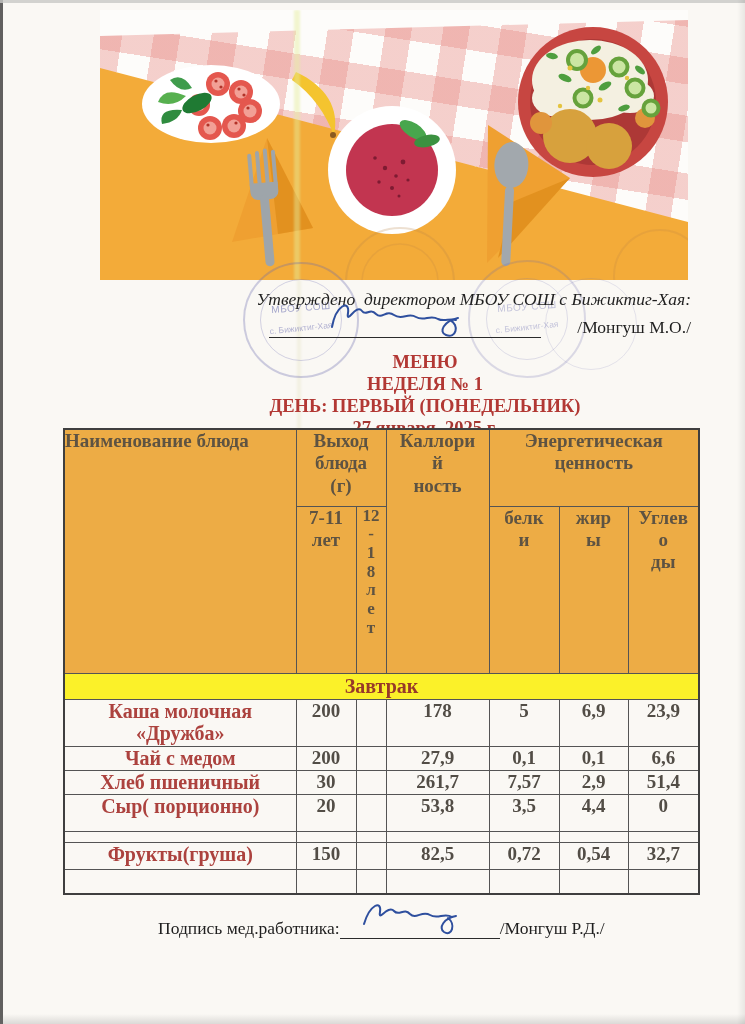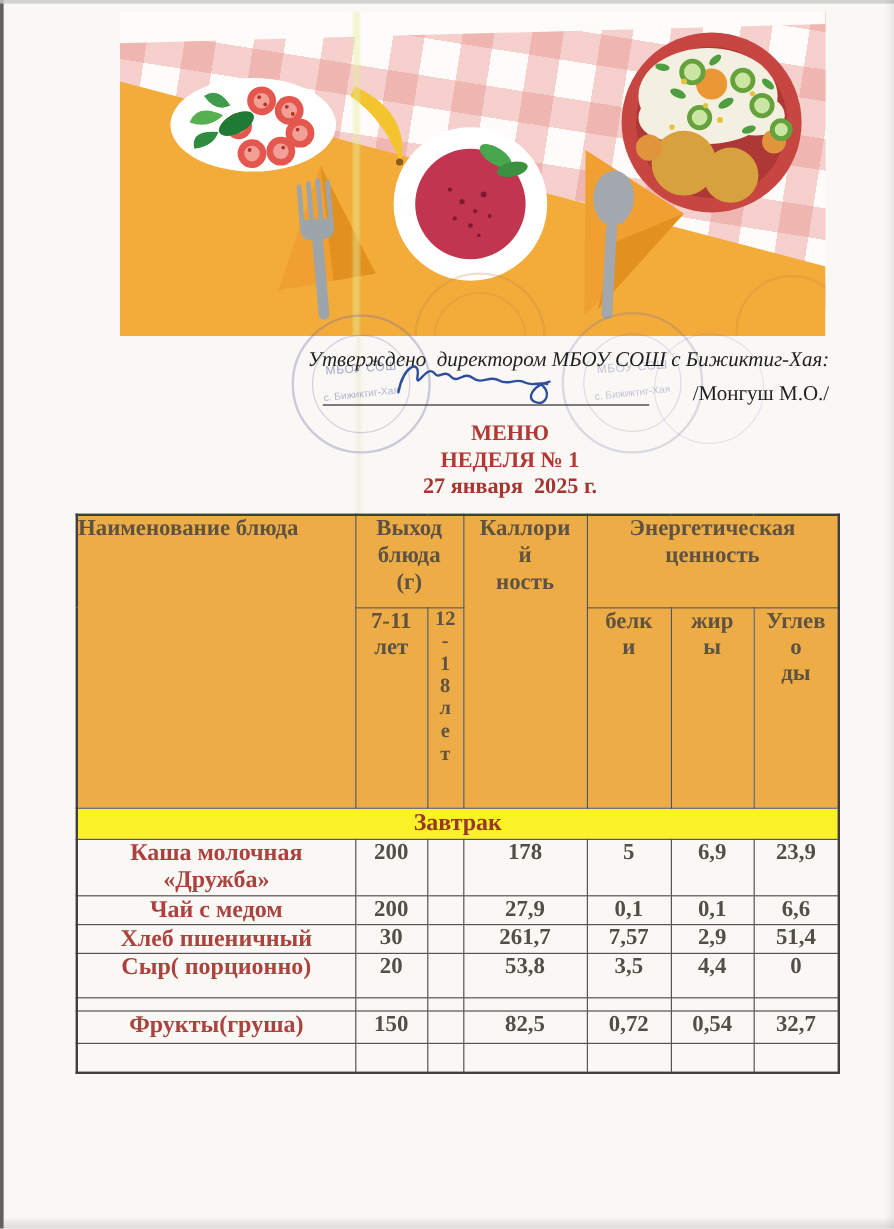--- a/index.html
+++ b/index.html
@@ -235,20 +235,21 @@
           <path d="M126,29 C136,34 132,48 122,44 C114,41 120,30 134,27" fill="none" stroke="#2E4F9E" stroke-width="2" stroke-linecap="round"></path>
         </svg>
       </span>
       <span>/Монгуш М.О./</span>
     </div>
   </div>
 
   <div class="heading">
     <div>МЕНЮ</div>
     <div>НЕДЕЛЯ № 1</div>
+    <div>ДЕНЬ: ПЕРВЫЙ (ПОНЕДЕЛЬНИК)</div>
     <div class="date">27 января  2025 г.</div>
   </div>
 
   <table class="menu">
     <colgroup>
       <col style="width:232px">
         <col style="width:60px">
         <col style="width:30px">
       <col style="width:103px">
         <col style="width:70px">
@@ -347,18 +348,29 @@
         <td class="num"></td>
         <td class="num"></td>
         <td class="num"></td>
         <td class="num"></td>
         <td class="num"></td>
         <td class="num"></td>
       </tr>
     </tbody>
   </table>
 
+  <div class="footer">
+    <span>Подпись мед.работника:</span>
+    <span class="sigline2">
+      <svg width="130" height="50" viewBox="0 0 130 50">
+        <path d="M6,34 C12,14 24,10 22,22 C20,33 30,14 36,21 C41,27 46,17 52,24
+                 C58,30 64,20 72,25 C80,30 86,22 94,27" fill="none" stroke="#2E4F9E" stroke-width="2" stroke-linecap="round"></path>
+        <path d="M90,28 C98,34 94,47 86,42 C80,38 86,28 98,26" fill="none" stroke="#2E4F9E" stroke-width="2" stroke-linecap="round"></path>
+      </svg>
+    </span>
+    <span>/Монгуш Р.Д./</span>
+  </div>
 
   <div class="edge-left"></div>
   <div class="edge-top"></div>
   <div class="edge-bottom"></div>
   <div class="edge-right"></div>
 </div>
 
 </body></html>

